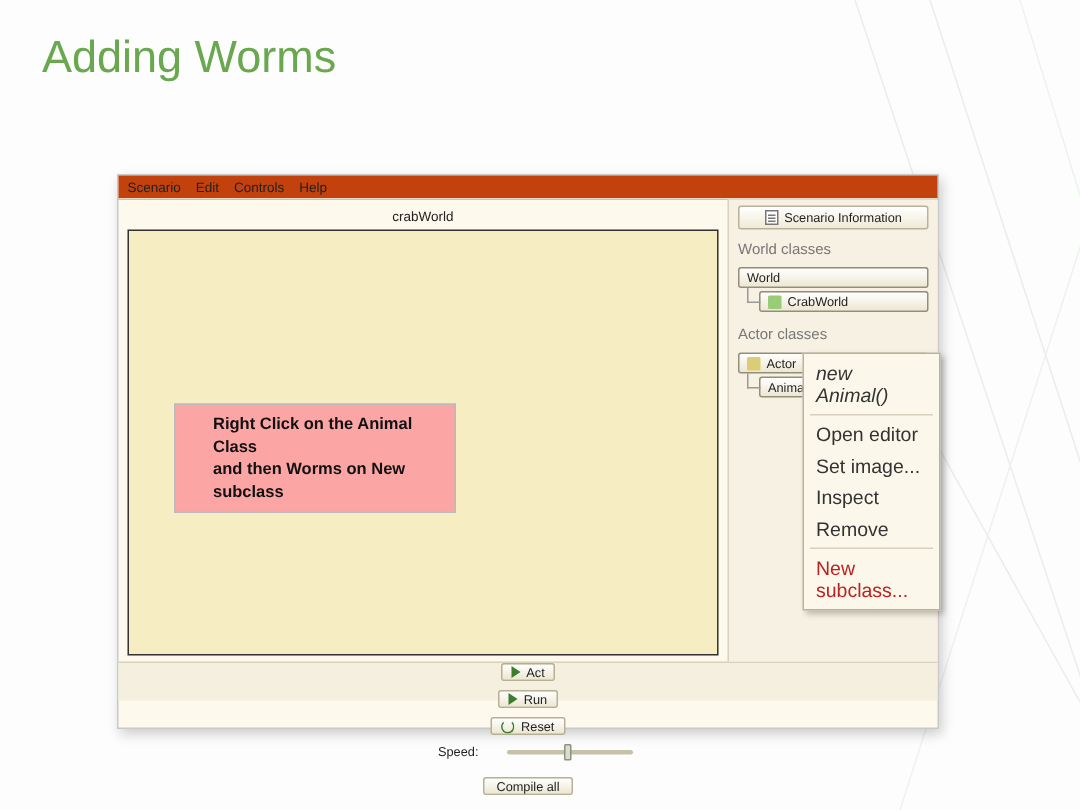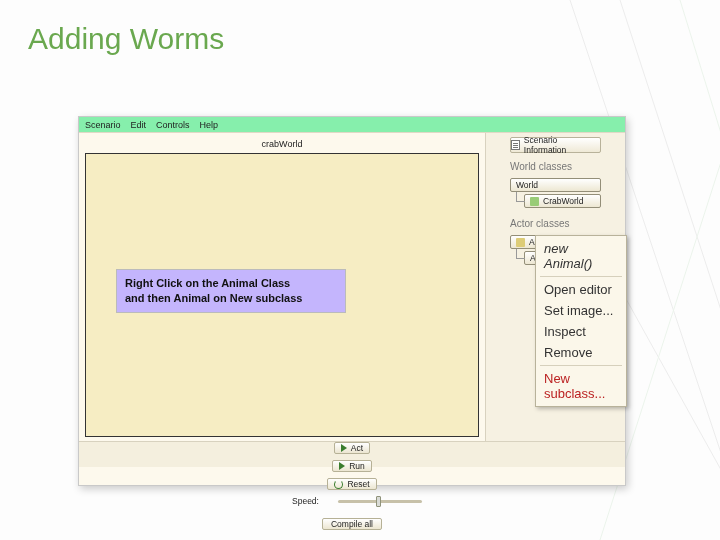--- a/index.html
+++ b/index.html
@@ -44,55 +44,55 @@
     width: 22px; height: 12px; border: 1px solid #8aa; border-radius: 2px;
     background: linear-gradient(#eef6fb,#c8def0);
     display: flex; align-items: center; justify-content: center;
     font-size: 8px; line-height: 1;
   }
   .winbtn.close { background: linear-gradient(#f3b3ad,#d96b5f); border-color: #b85; color: #fff; }
   
   .menubar {
     height: 16px; display: flex; align-items: center;
     padding: 0 6px; gap: 10px;
-    background: #86efac;
+    background: #c2410c;
     border-bottom: 1px solid #e0d9c6;
   }
   .menubar span { cursor: default; }
   .content {
     display: flex; height: calc(100% - 18px - 16px - 26px);
   }
   
   .world-pane {
     flex: 1; display: flex; flex-direction: column;
     padding: 4px 6px;
   }
   .world-label { text-align: center; margin: 2px 0 4px; font-size: 9px; }
   .world-canvas {
     flex: 1;
     background: #f6edc3;
     border: 1px solid #333;
     position: relative;
   }
   .callout {
     position: absolute; left: 30px; top: 115px;
-    width: 230px;
-    background: #c4b5fd;
+    width: 188px;
+    background: #fca5a5;
     border: 1px solid #bbb;
-    padding: 6px 8px;
+    padding: 6px 25px;
     font-family: "Trebuchet MS", sans-serif;
     font-size: 11px; font-weight: bold; color: #111;
     line-height: 1.35;
   }
   
   .class-panel {
     width: 140px;
     background: #f6f1e2;
     border-left: 1px solid #d8d2bf;
-    padding: 4px 24px;
+    padding: 4px 6px;
     display: flex; flex-direction: column; gap: 6px;
     position: relative;
   }
   .scen-info {
     border: 1px solid #b8b29a;
     background: linear-gradient(#fff,#efe9d6);
     height: 16px; display: flex; align-items: center; justify-content: center;
     gap: 4px; border-radius: 2px; font-size: 8.5px;
   }
   .scen-info .doc-icon { width: 9px; height: 10px; border: 1px solid #777; background: #fff; position: relative; }
@@ -179,21 +179,21 @@
     <span>Help</span>
   </div>
 
   <div class="content">
 
     <div class="world-pane">
       <div class="world-label">crabWorld</div>
       <div class="world-canvas">
         <div class="callout">
           <div>Right Click on the Animal Class</div>
-          <div>and then Animal on New subclass</div>
+          <div>and then Worms on New subclass</div>
         </div>
       </div>
     </div>
 
     <div class="class-panel">
       <div class="scen-info">
         <span class="doc-icon"></span>
         <span>Scenario Information</span>
       </div>
 

